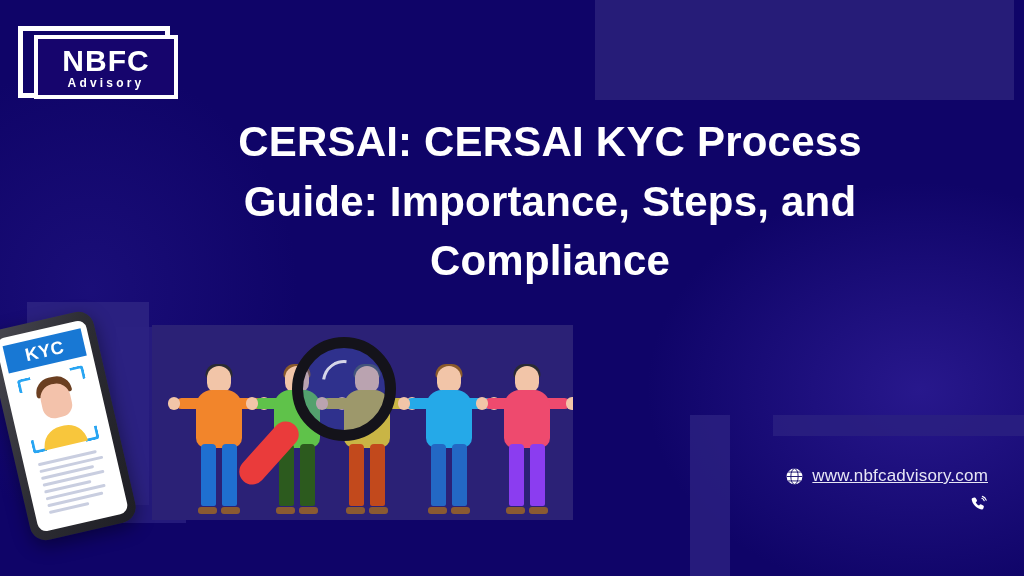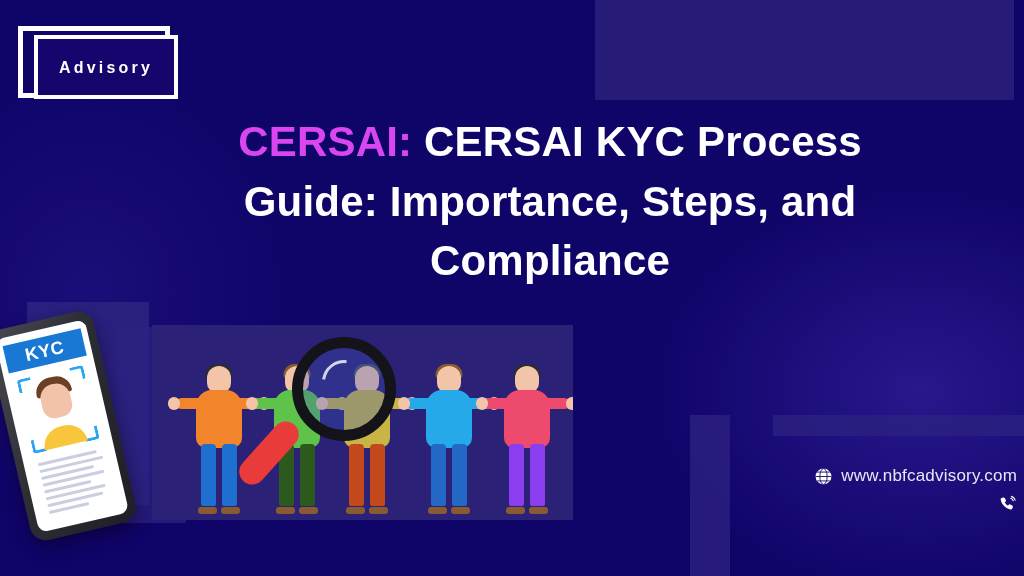--- a/index.html
+++ b/index.html
@@ -53,33 +53,33 @@
   .logo-inner {
     position:absolute; left:16px; top:9px; width:144px; height:64px;
     border:4px solid #ffffff; background:#16056d;
     display:flex; flex-direction:column; align-items:center; justify-content:center;
   }
   .logo-main {
     color:#fff; font-weight:bold; font-size:30px; letter-spacing:1px;
     line-height:1; font-family:"Liberation Sans", sans-serif;
   }
   .logo-sub {
-    color:#fff; font-weight:bold; font-size:16px; letter-spacing:3.2px;
+    color:#fff; font-weight:bold; font-size:12px; letter-spacing:3.2px;
     margin-top:1px; line-height:1;
   }
 
   
   .headline {
     position:absolute; left:170px; top:112px; width:760px;
     text-align:center;
     font-size:42px; font-weight:bold; line-height:1.42;
     color:#ffffff;
     letter-spacing:.2px;
   }
-  .headline .accent { color:#d946ef; }
+  .headline .accent { color:#ffffff; }
 
   
   .illus {
     position:absolute; left:152px; top:325px; width:421px; height:195px;
     background:#2b2176;
     overflow:hidden;
   }
   .person { position:absolute; bottom:4px; width:70px; height:150px; }
   .p-head {
     position:absolute; left:50%; top:0; transform:translateX(-50%);
@@ -172,22 +172,22 @@
   }
   .av-shirt {
     position:absolute; left:50%; bottom:1px; transform:translateX(-50%);
     width:44px; height:20px; border-radius:20px 20px 0 0; background:#f8c63c;
   }
   .doc-lines { position:absolute; left:14px; right:10px; top:130px; }
   .doc-line { height:3px; background:#c9cee0; border-radius:2px; margin-bottom:4px; }
 
   
   .contact {
-    position:absolute; right:7px; top:466px; width:300px;
-    text-align:right; color:#e7e6f5;
+    position:absolute; right:36px; top:466px; width:300px;
+    text-align:right; color:#e7e6f5;text-decoration:underline;
   }
   .contact-row {
     display:flex; align-items:center; justify-content:flex-end;
     gap:8px; margin-bottom:9px; font-size:17px; letter-spacing:.2px;
   }
   .contact-row svg { flex:0 0 auto; }
 </style>
 </head>
 <body>
 
@@ -197,20 +197,21 @@
   <div class="rect-tr"></div>
   <div class="rect-left"></div>
   <div class="rect-left2"></div>
   <div class="bar-vert"></div>
   <div class="bar-horz"></div>
 </div>
 
 <div class="logo">
   <div class="logo-outer"></div>
   <div class="logo-inner">
+    <div class="logo-main">NBFC</div>
     <div class="logo-sub">Advisory</div>
   </div>
 </div>
 
 <h1 class="headline">
   <span class="accent">CERSAI:</span><span> CERSAI KYC Process Guide: Importance, Steps, and Compliance</span>
 </h1>
 
 <div class="phone">
   <div class="phone-body"></div>

